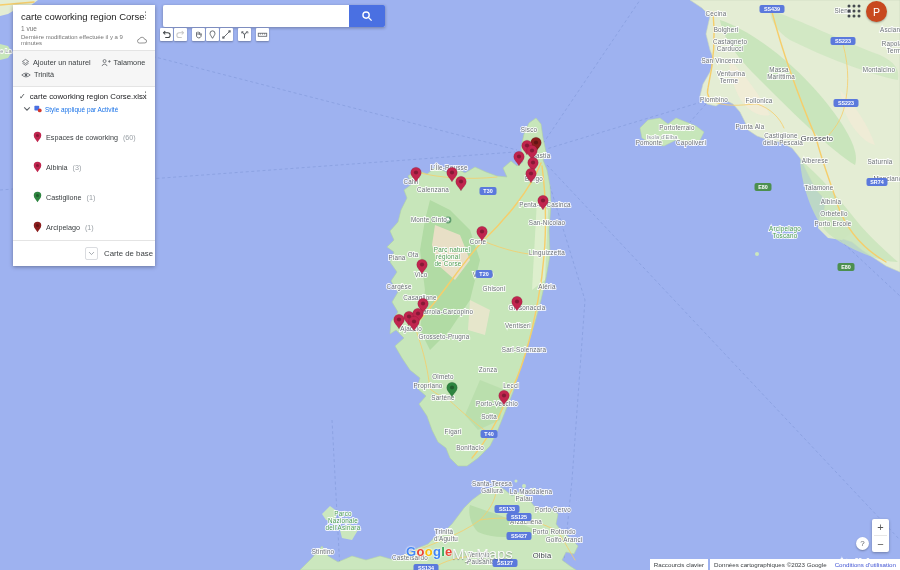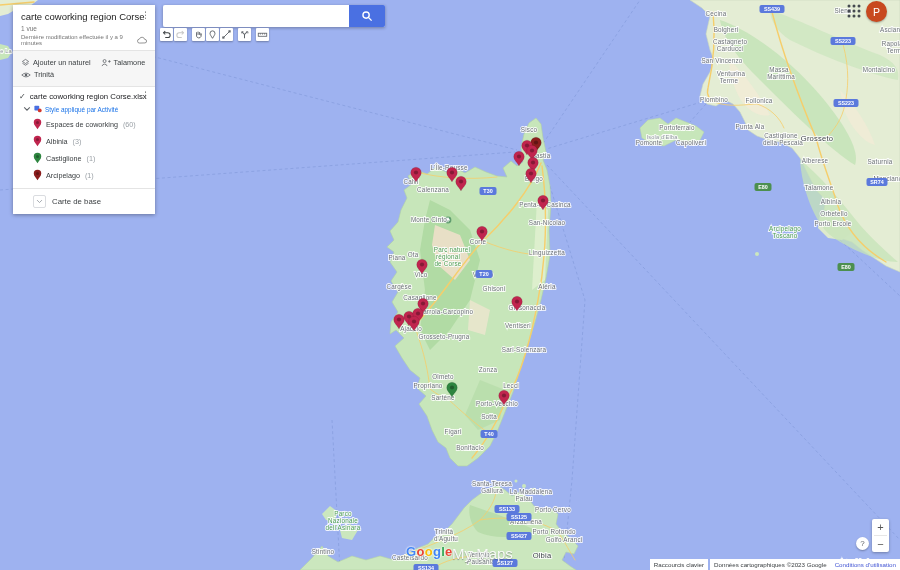--- a/index.html
+++ b/index.html
@@ -26,23 +26,23 @@
   #panel .modif{font-size:6px;color:#757575;margin-top:2px;display:flex;align-items:center;gap:2px;}
   .kebab{position:absolute;right:5px;top:6px;color:#616161;font-size:9px;cursor:pointer;line-height:9px;}
   .divider{height:1px;background:#e4e4e4;}
   #actions{background:#f6f6f6;padding:4px 8px;}
   .act-row{display:flex;align-items:center;gap:4px;margin:3px 0;font-size:7.3px;color:#3c4043;}
   .act-btn{display:flex;align-items:center;gap:3px;cursor:pointer;}
   #layerbox{padding:5px 6px 4px 6px;position:relative;}
   .lay-row{display:flex;align-items:center;gap:4px;font-size:7.8px;color:#202124;}
   .tick{font-size:8px;color:#3c4043;}
   .style-row{display:flex;align-items:center;gap:3px;margin:4px 0 2px 4px;font-size:6.4px;color:#1a73e8;}
-  .leg-row{display:flex;align-items:center;gap:4px;margin:5px 0 3px 14px;font-size:7.2px;color:#3c4043;}
+  .leg-row{display:flex;align-items:center;gap:4px;margin:18px 0 3px 14px;font-size:7.2px;color:#3c4043;}
   .leg-count{color:#9aa0a6;margin-left:1px;}
-  #basemap{display:flex;align-items:center;gap:6px;padding:6px 20px;font-size:7.8px;color:#3c4043;}
+  #basemap{display:flex;align-items:center;gap:6px;padding:6px 2px;font-size:7.8px;color:#3c4043;justify-content:flex-end;}
   .expander{width:11px;height:11px;border:1px solid #dadce0;border-radius:2px;display:flex;align-items:center;justify-content:center;background:#fff;}
 
   
   #searchbar{position:absolute;left:163px;top:5px;height:22px;display:flex;box-shadow:0 1px 3px rgba(0,0,0,.3);}
   #search-input{width:186px;height:22px;border:none;outline:none;background:#fff;font-size:8px;padding:0 5px;box-sizing:border-box;border-radius:2px 0 0 2px;}
   #search-btn{width:36px;height:22px;background:#4A70E2;border:none;border-radius:0 2px 2px 0;display:flex;align-items:center;justify-content:center;cursor:pointer;}
 
   
   #toolbar{position:absolute;left:160px;top:28px;display:flex;align-items:center;}
   .tbtn{width:13px;height:13px;background:#fff;box-shadow:0 1px 2px rgba(0,0,0,.3);margin-right:1px;display:flex;align-items:center;justify-content:center;cursor:pointer;border-radius:1px;}

